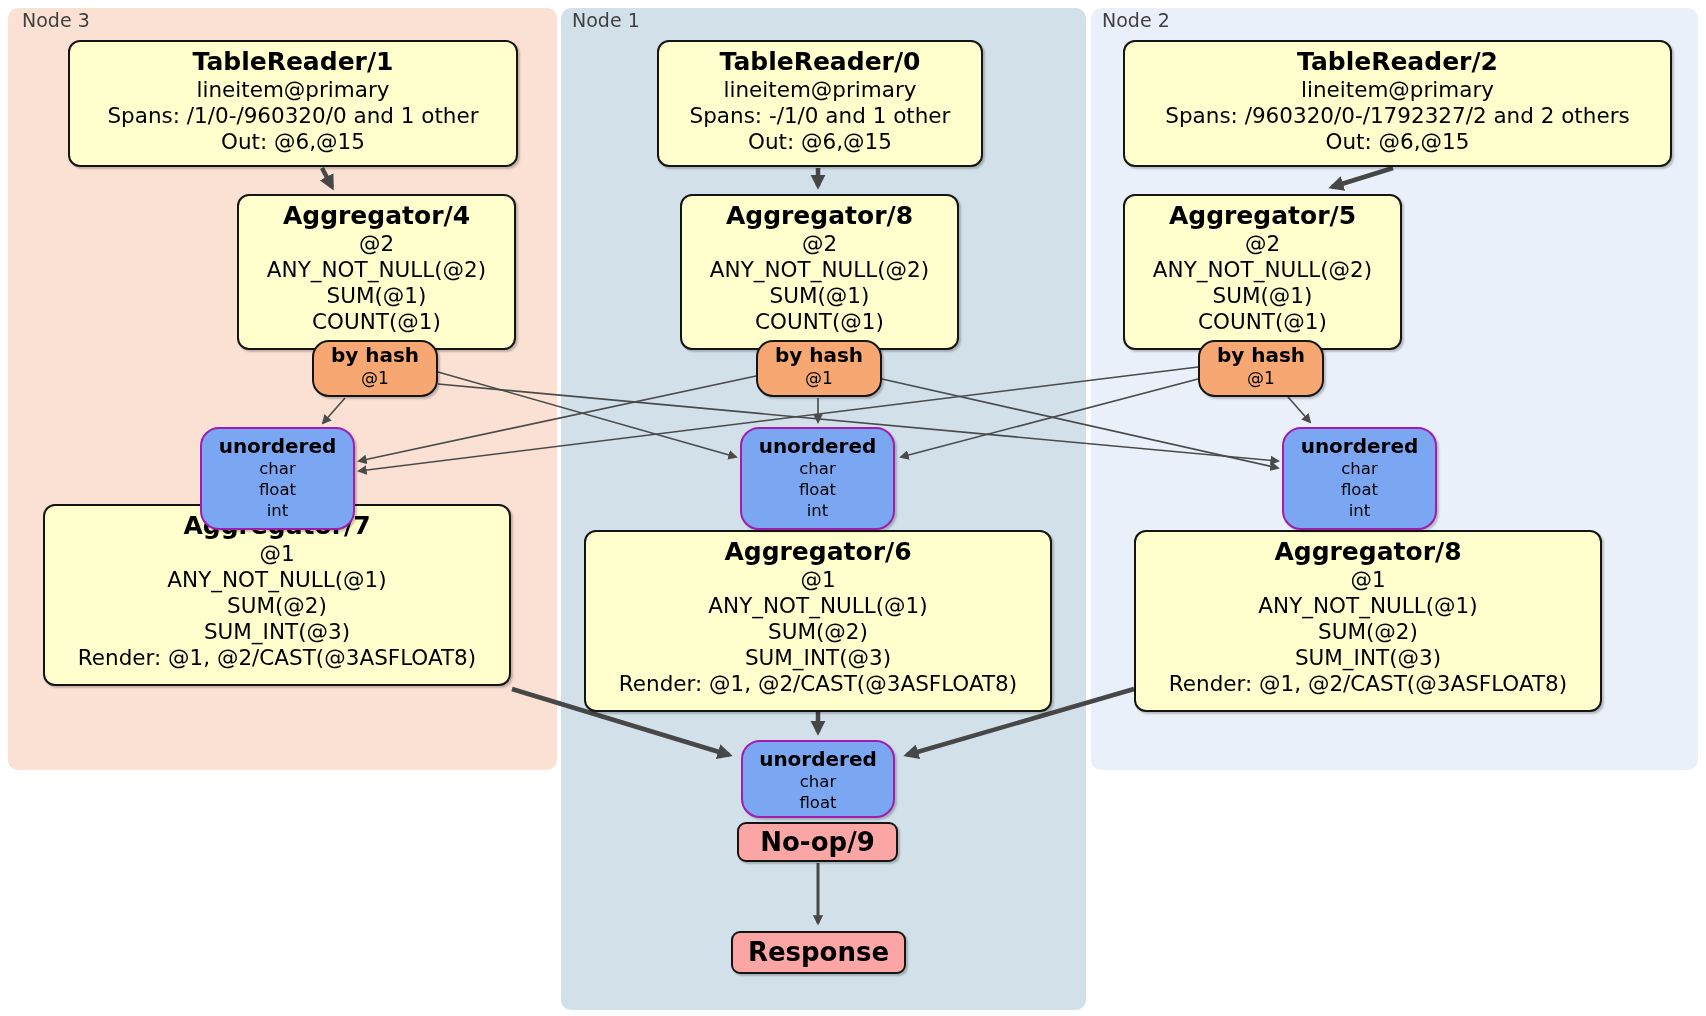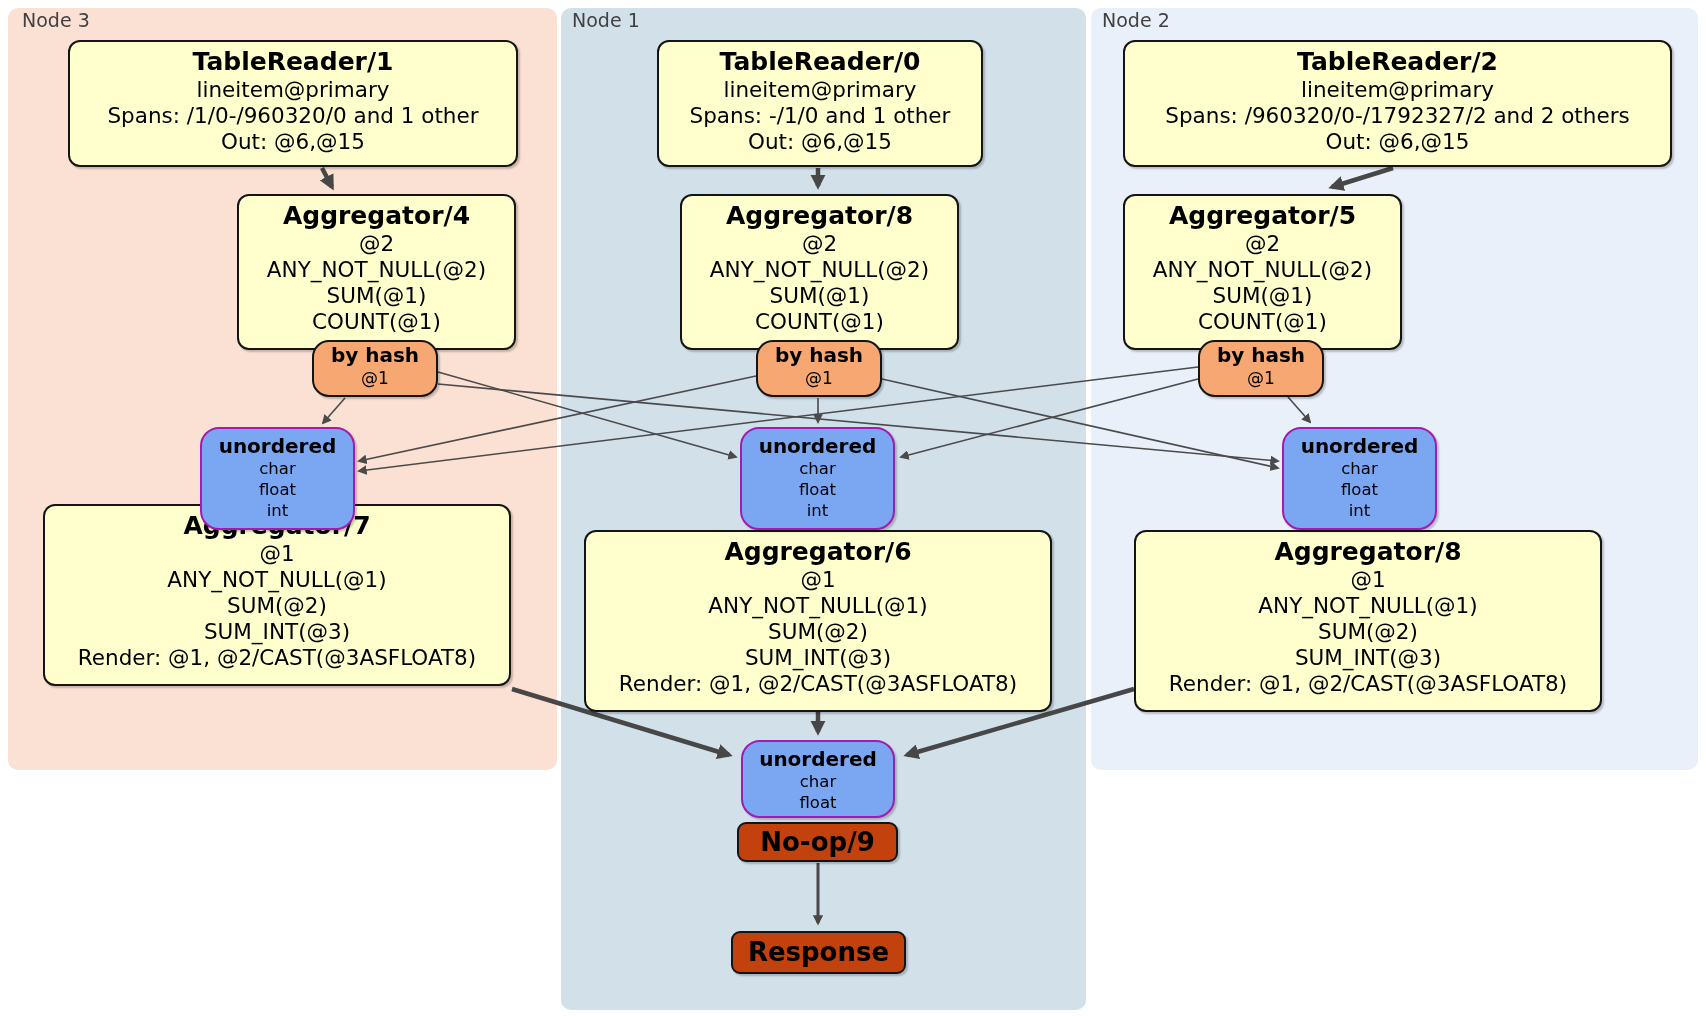--- a/index.html
+++ b/index.html
@@ -25,21 +25,21 @@
   .rtitle{font-weight:bold;font-size:20px;line-height:25px;}
   .rline{font-size:17px;line-height:20px;}
   .sync{
     position:absolute;z-index:3;background:#7aa6f2;border:2px solid #a21caf;
     border-radius:19px;text-align:center;box-sizing:border-box;
     box-shadow:2px 2px 2px rgba(0,0,0,0.22);padding-top:5px;
   }
   .stitle{font-weight:bold;font-size:20px;line-height:24px;}
   .sline{font-size:16.5px;line-height:21px;}
   .mini{
-    position:absolute;z-index:3;background:#c2410c;border:2px solid #141414;
+    position:absolute;z-index:3;background:#fca5a5;border:2px solid #141414;
     border-radius:9px;text-align:center;box-sizing:border-box;
     box-shadow:2px 2px 2px rgba(0,0,0,0.22);
     font-weight:bold;font-size:26px;
   }
   .edge{stroke:#4a4a4a;fill:none;}
   .thin{stroke-width:1.6;}
   .thick{stroke:#474747;stroke-width:4.5;}
   .mid{stroke:#474747;stroke-width:3;}
 </style>
 </head>

